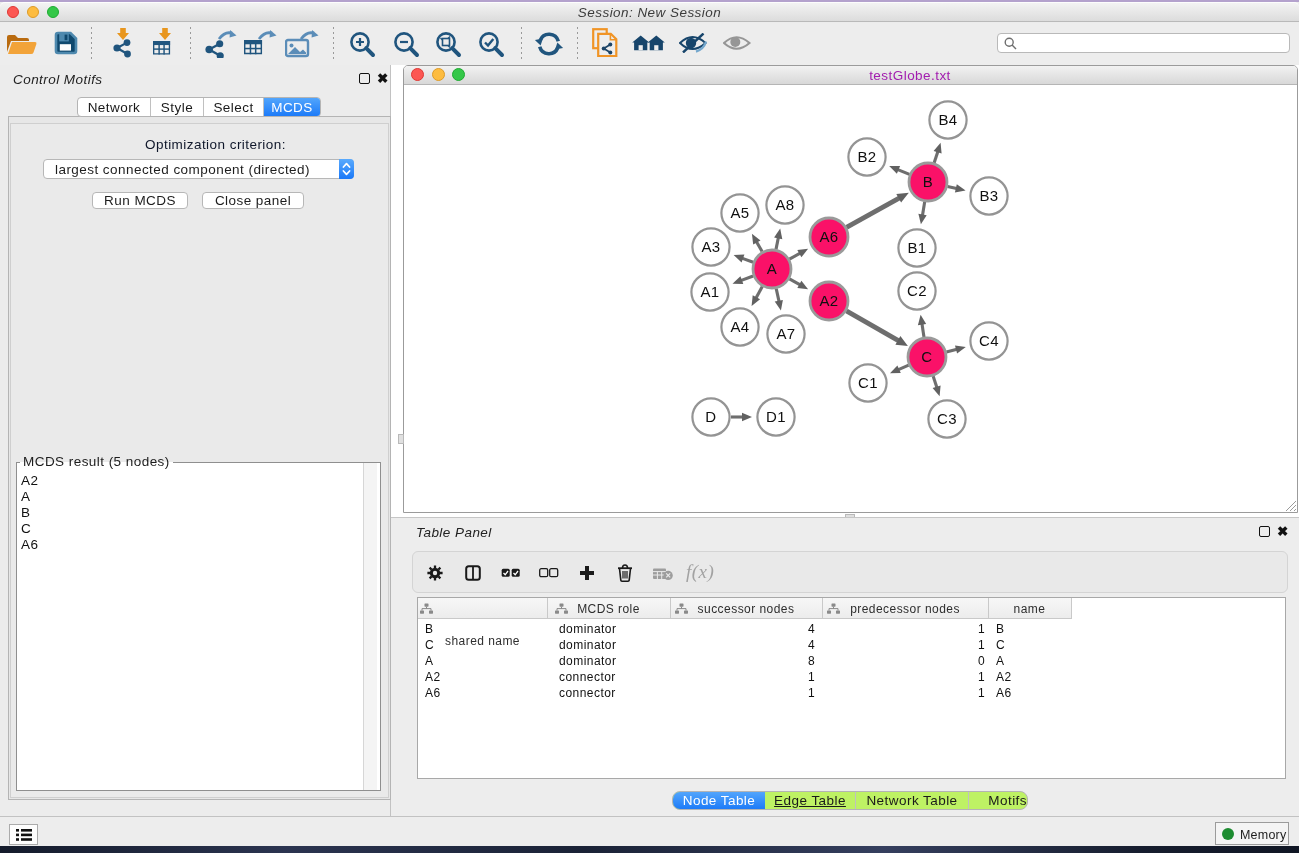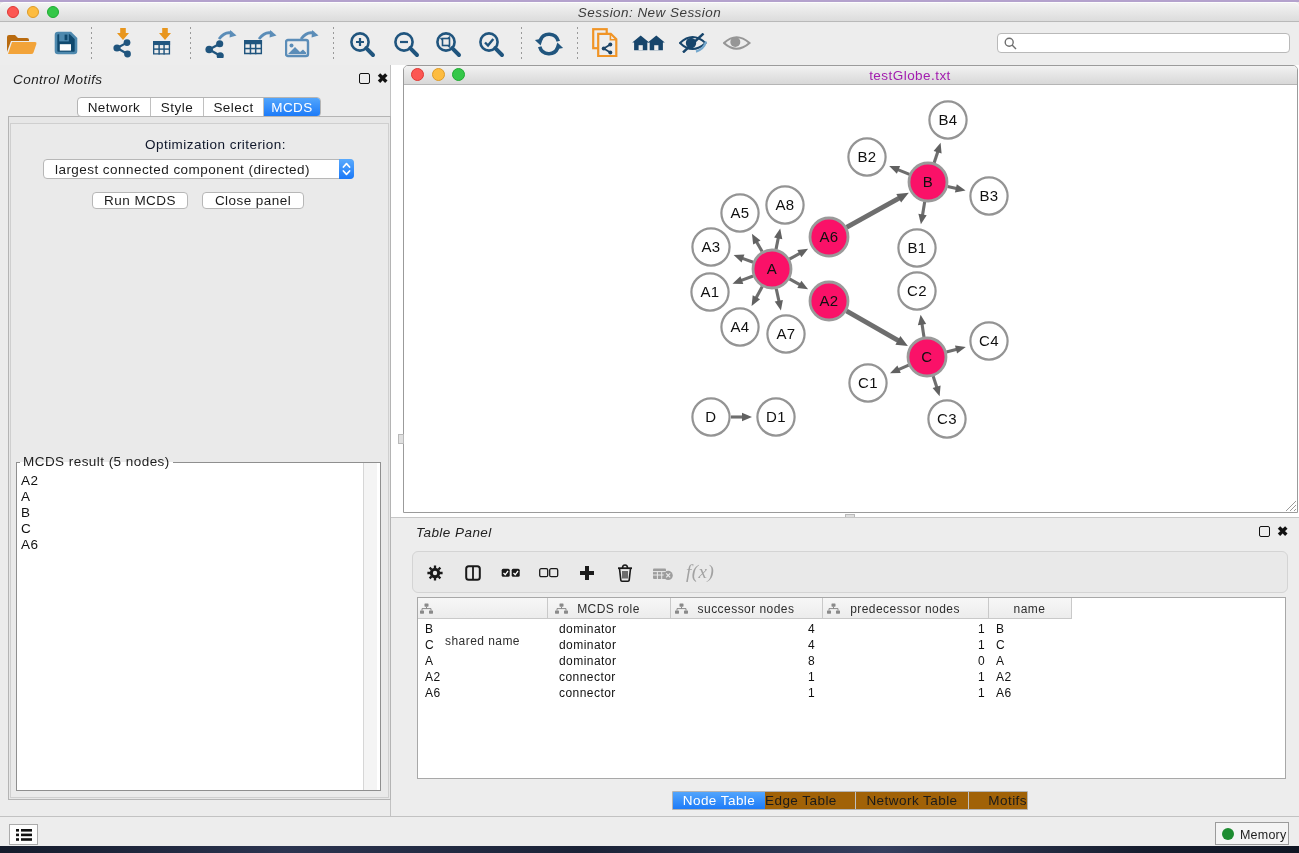--- a/index.html
+++ b/index.html
@@ -412,23 +412,23 @@
 <div class="abs" style="left:559px;top:670px;font-size:12px;color:#111;">connector</div>
 <div class="abs" style="left:740px;top:670px;width:75px;text-align:right;font-size:12px;color:#111;">1</div>
 <div class="abs" style="left:910px;top:670px;width:75px;text-align:right;font-size:12px;color:#111;">1</div>
 <div class="abs" style="left:996px;top:670px;font-size:12px;color:#111;">A2</div>
 <div class="abs" style="left:425px;top:686px;font-size:12px;color:#111;">A6</div>
 <div class="abs" style="left:559px;top:686px;font-size:12px;color:#111;">connector</div>
 <div class="abs" style="left:740px;top:686px;width:75px;text-align:right;font-size:12px;color:#111;">1</div>
 <div class="abs" style="left:910px;top:686px;width:75px;text-align:right;font-size:12px;color:#111;">1</div>
 <div class="abs" style="left:996px;top:686px;font-size:12px;color:#111;">A6</div>
 
-<div class="abs" style="left:672px;top:791px;width:356px;height:19px;background:#a16207;border:1px solid #b4b4b4;border-radius:1px;overflow:hidden;display:flex;">
+<div class="abs" style="left:672px;top:791px;width:356px;height:19px;background:#bef264;border:1px solid #b4b4b4;border-radius:8px;overflow:hidden;display:flex;">
     <div style="flex:0 0 92px;background:linear-gradient(#52a5fc,#1d7bf8);color:#fff;text-align:center;font-size:13.5px;line-height:18px;">Node Table</div>
-    <div style="flex:0 0 91px;border-right:1px solid #c0c0c0;font-size:13.5px;line-height:18px;color:#1a1a1a;">Edge Table</div>
+    <div style="flex:0 0 91px;border-right:1px solid #c0c0c0;text-align:center;font-size:13.5px;line-height:18px;color:#1a1a1a;text-decoration:underline;">Edge Table</div>
     <div style="flex:0 0 113px;border-right:1px solid #c0c0c0;text-align:center;font-size:13.5px;line-height:18px;color:#1a1a1a;">Network Table</div>
     <div style="flex:1;text-align:right;font-size:13.5px;line-height:18px;color:#1a1a1a;">Motifs</div>
   </div>
 
 <div class="abs" style="left:0;top:816px;width:1299px;height:30px;background:#ededed;border-top:1px solid #c2c2c2;"></div>
 <div class="abs" style="left:9px;top:824px;width:29px;height:21px;background:#fdfdfd;border:1px solid #ababab;"></div>
 <svg class="abs" style="left:16px;top:829px;" width="16" height="12">
     <g fill="#111">
       <rect x="0" y="0" width="3" height="2.6"></rect>
       <rect x="0" y="4.6" width="3" height="2.6"></rect>

